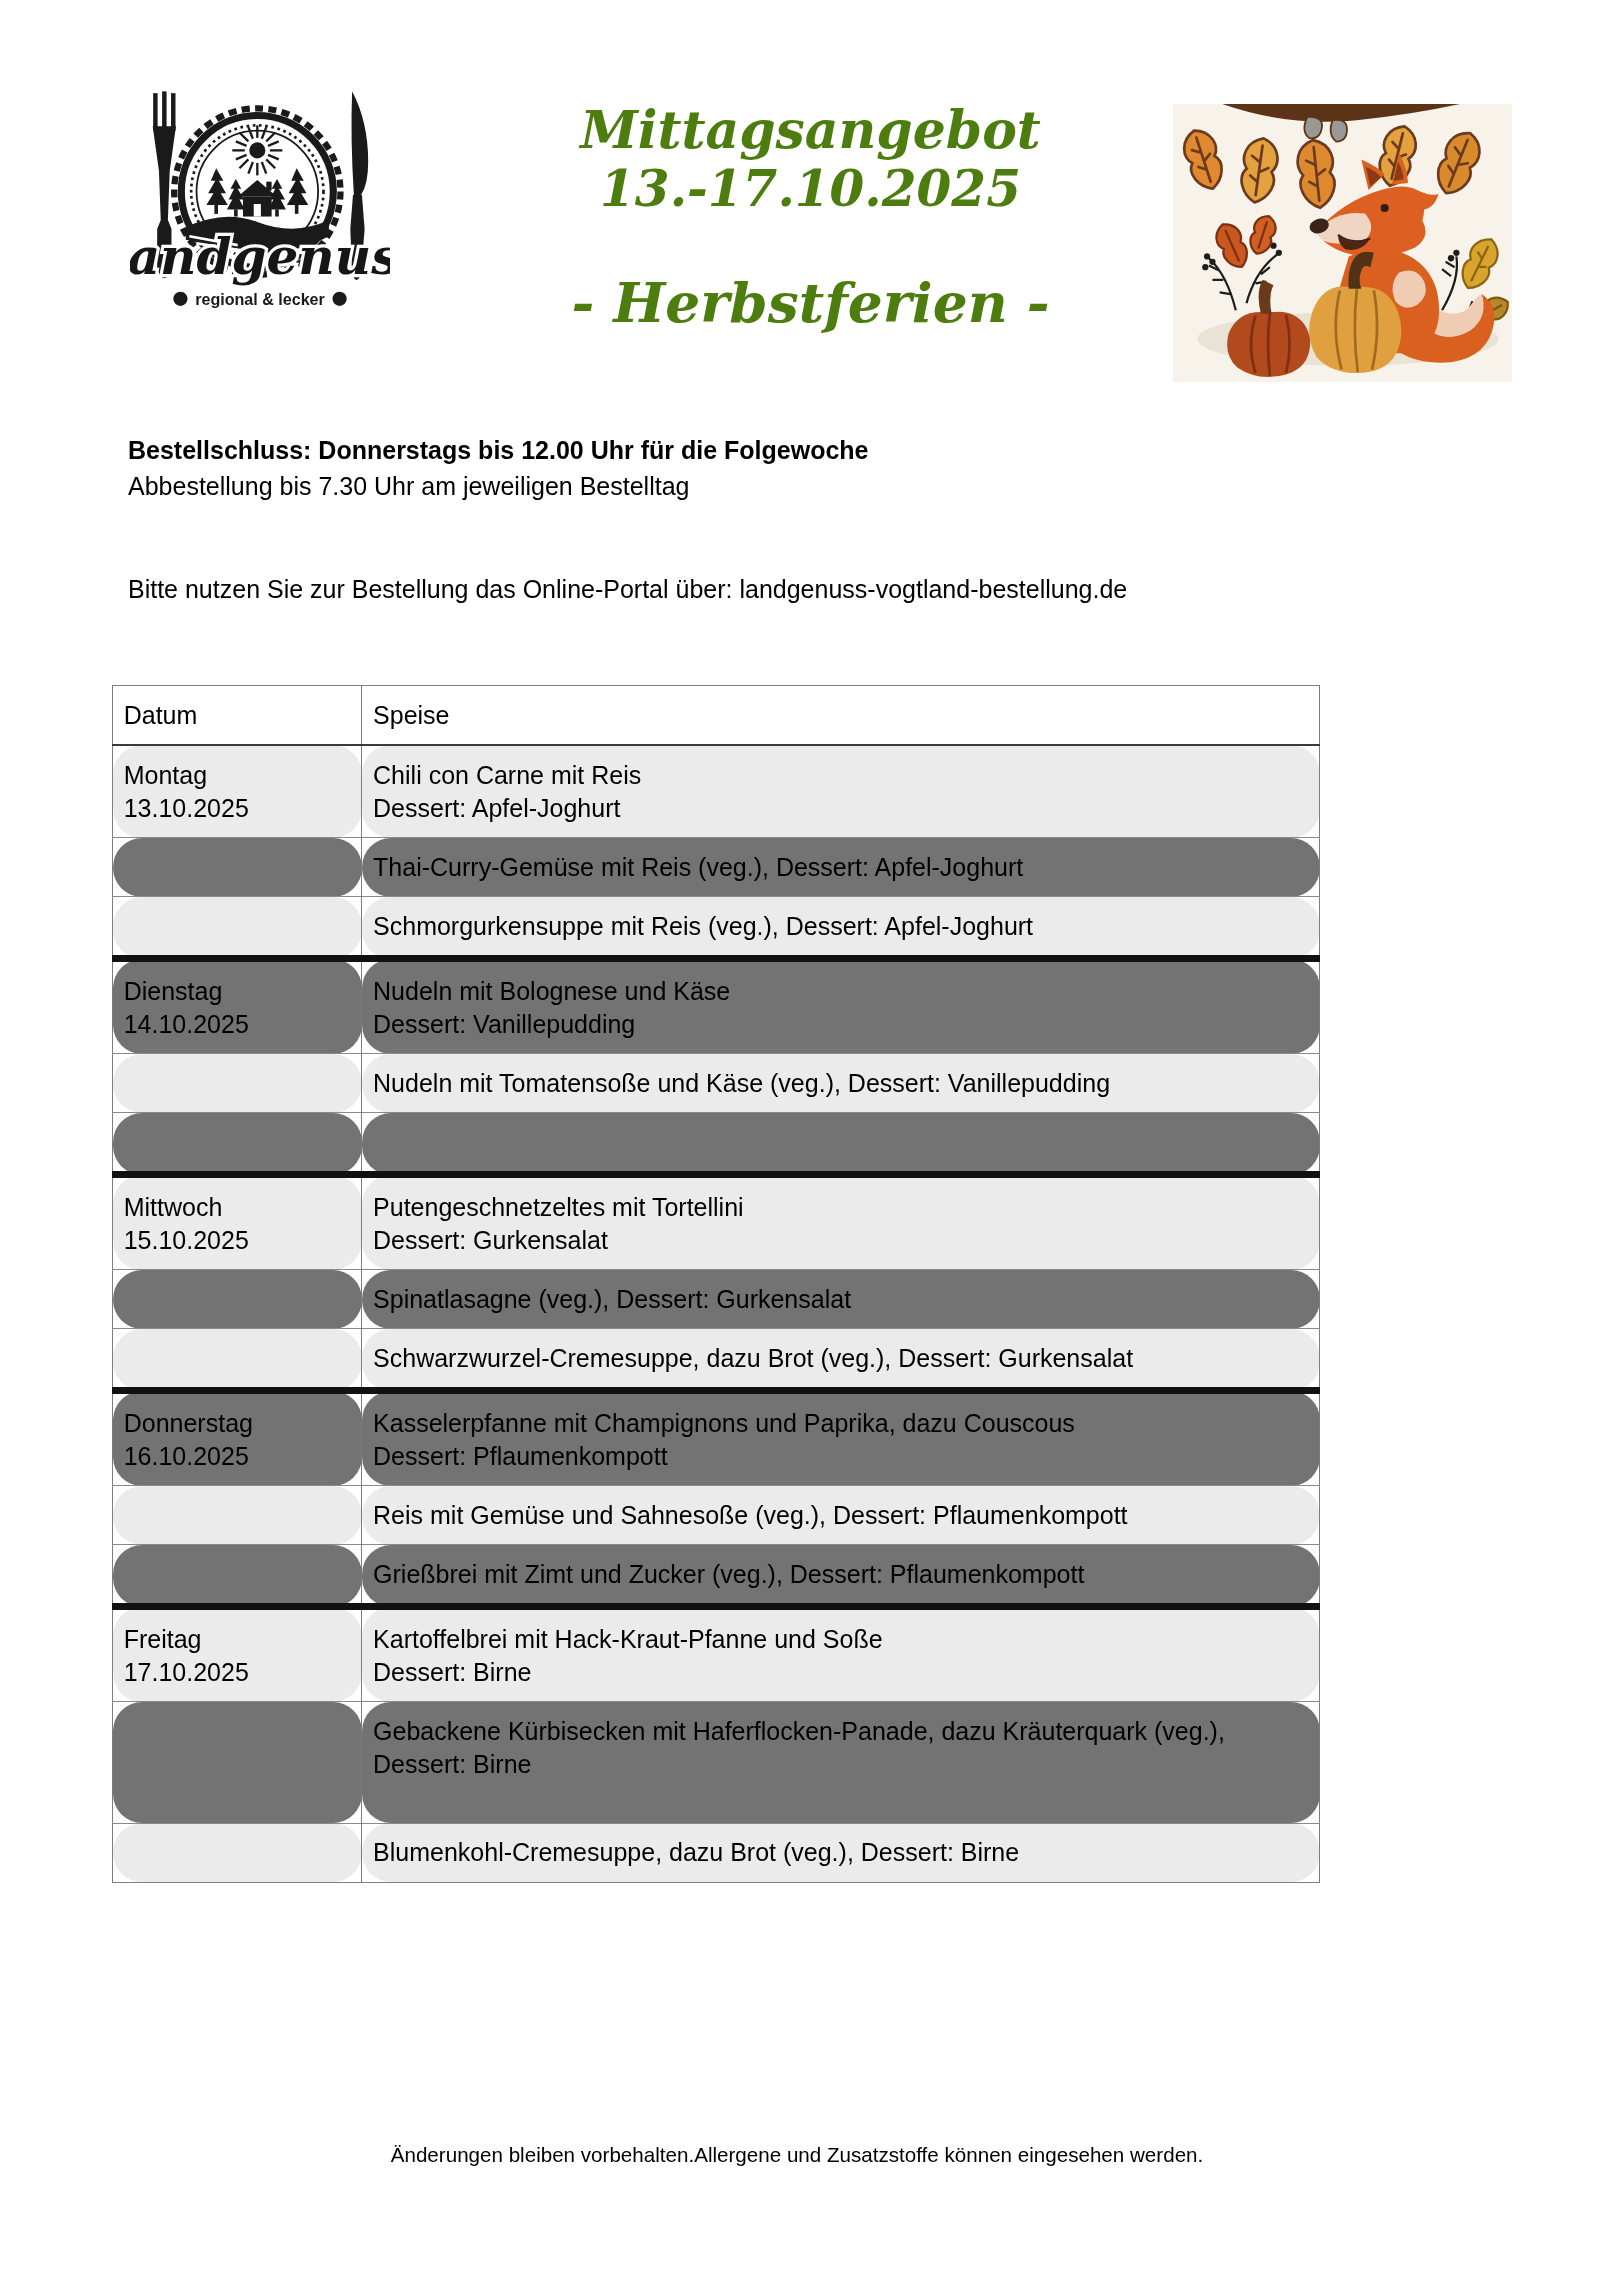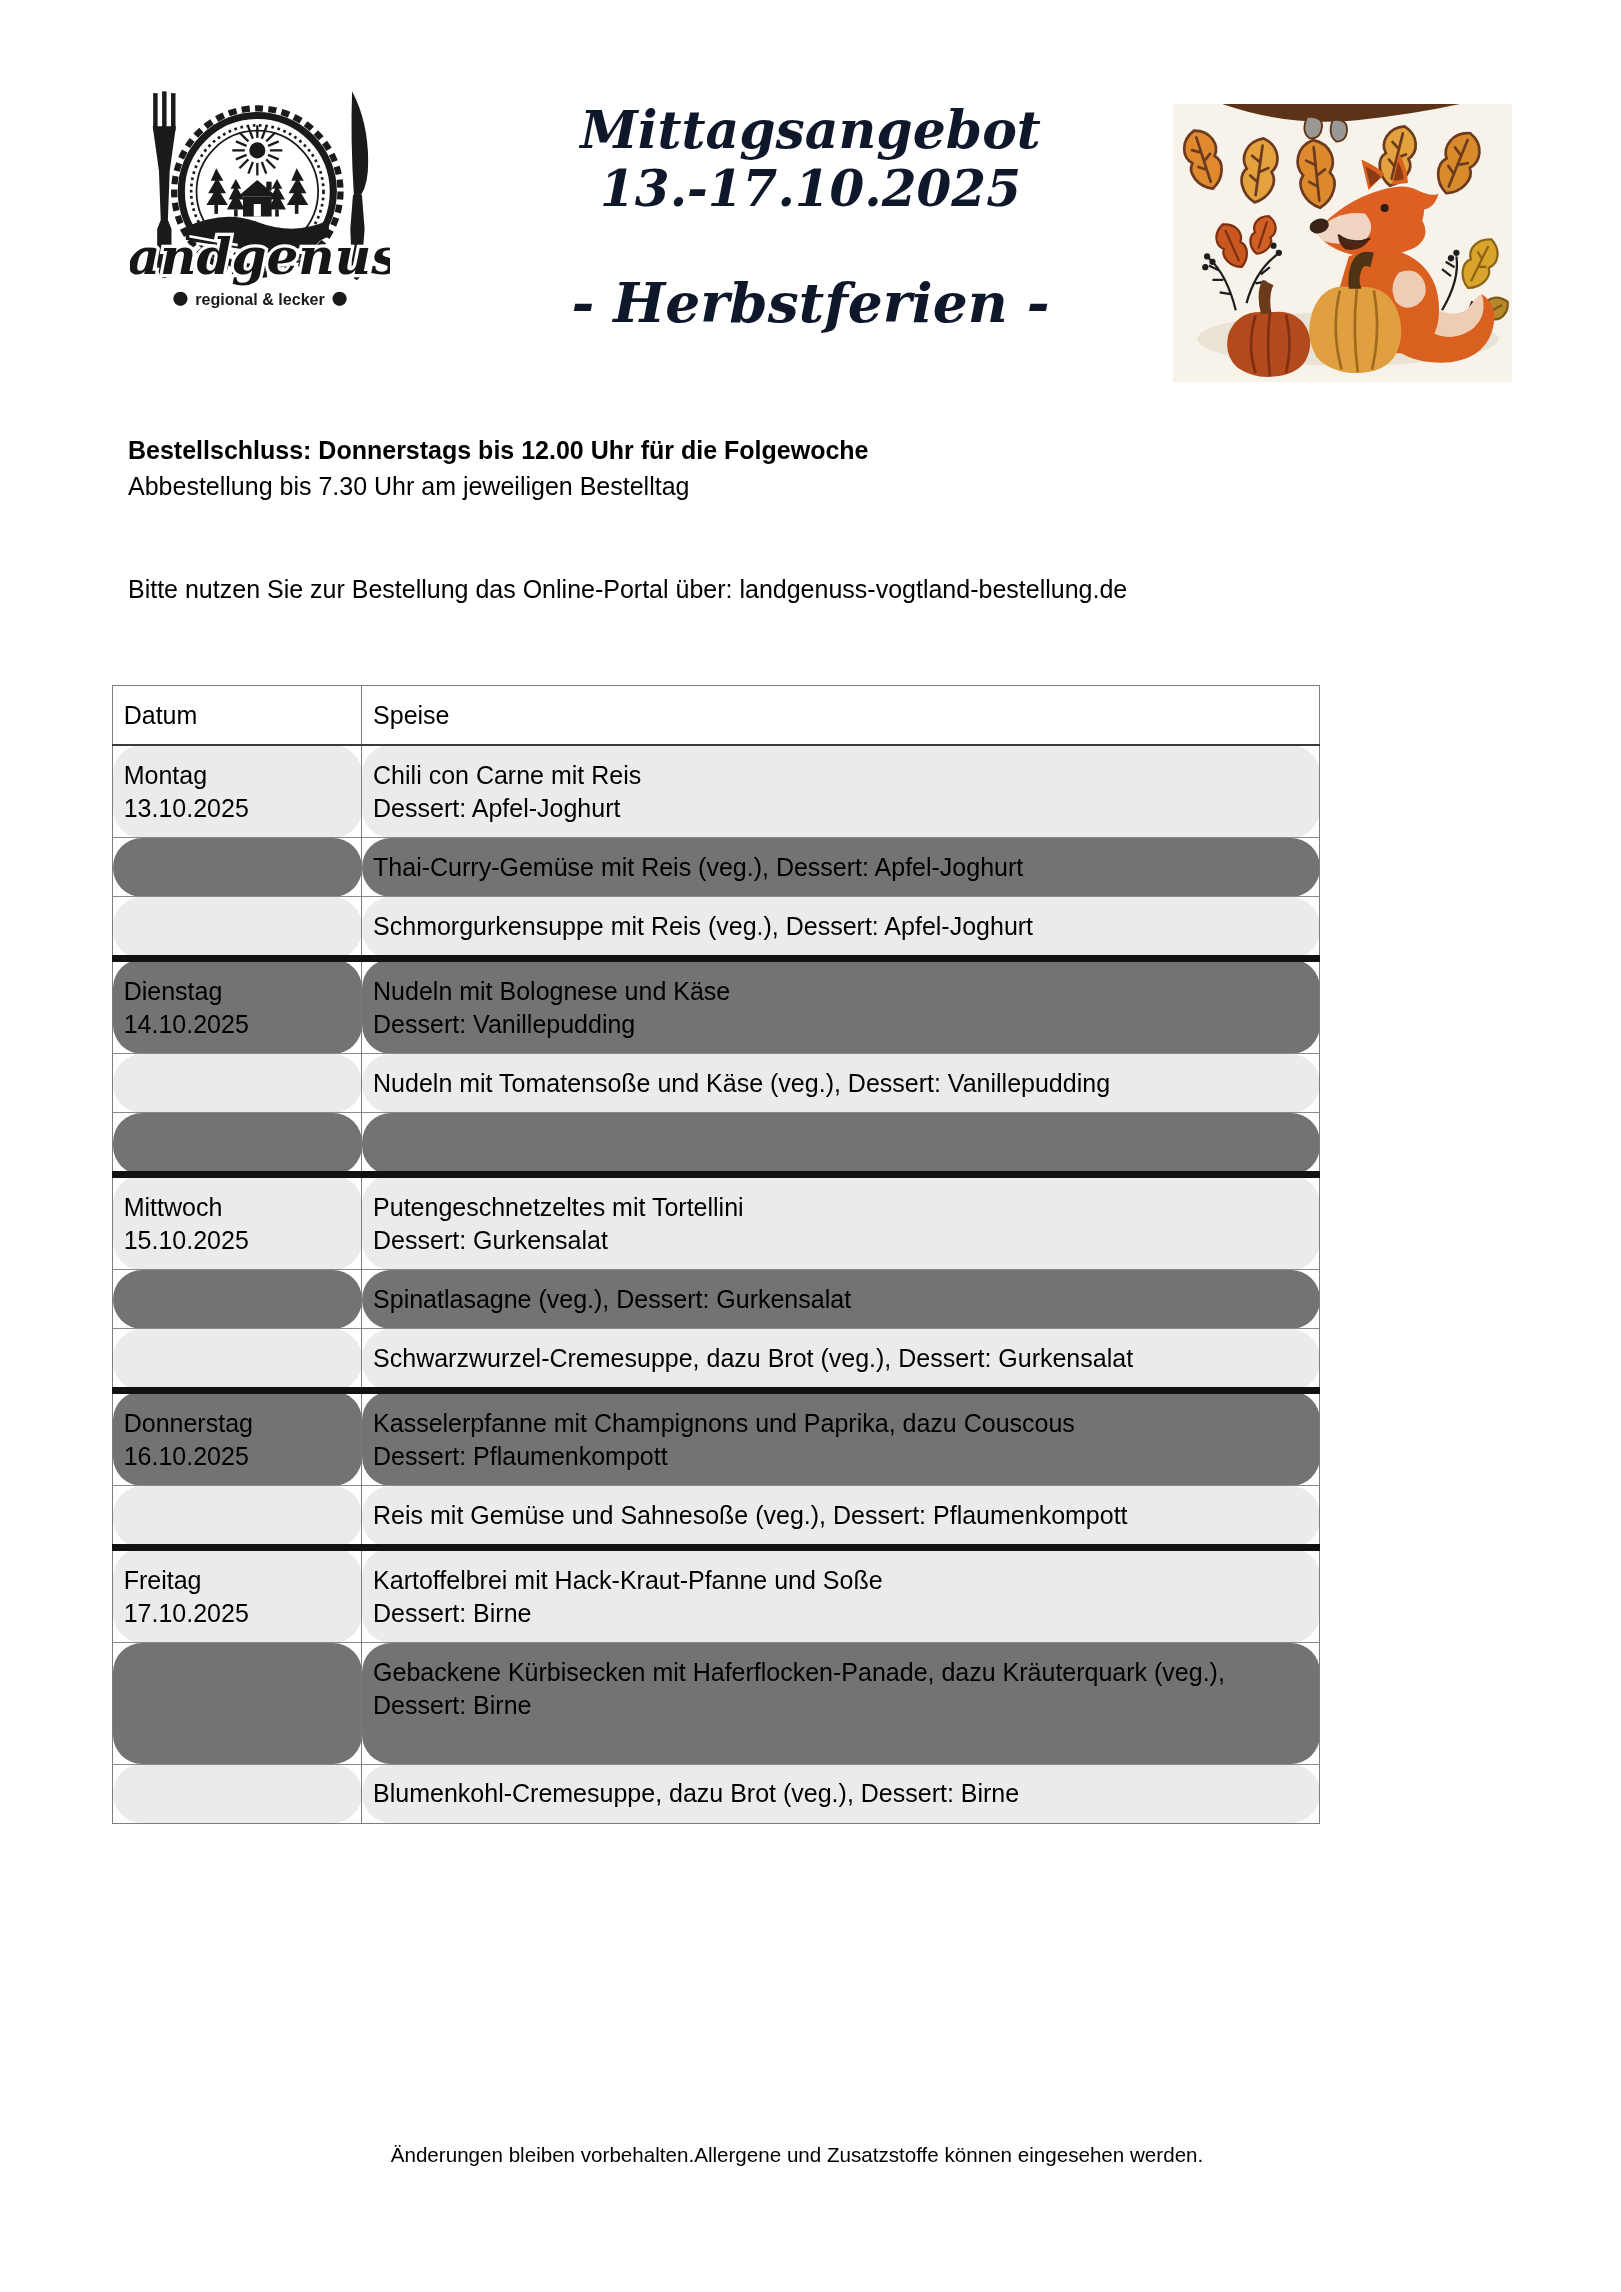--- a/index.html
+++ b/index.html
@@ -11,21 +11,21 @@
     color:#000;
     overflow:hidden;
   }
   
   .logo-svg{position:absolute;left:130px;top:86px;}
   .title-block{
     position:absolute;left:497px;top:99px;width:627px;
     text-align:center;
     font-family:"DejaVu Serif", serif;
     font-style:italic;font-weight:bold;
-    color:#0f172a;
+    color:#4d7c0f;
   }
   .title-line1{font-size:52px;line-height:61px;}
   .title-line2{font-size:50px;line-height:57px;}
   .title-line3{font-size:55px;line-height:54px;margin-top:59px;}
   .fox-svg{position:absolute;left:1173px;top:104px;}
   
   .info{position:absolute;left:128px;top:432px;font-size:25px;line-height:36px;}
   .info .bold{font-weight:bold;}
   .info p{margin:0;}
   .info .portal{margin-top:67px;}
@@ -361,20 +361,26 @@
             <div class="cell-line">Kasselerpfanne mit Champignons und Paprika, dazu Couscous</div>
             <div class="cell-line">Dessert: Pflaumenkompott</div>
           </td>
         </tr>
         <tr class="shaded">
           <td class="date-cell"></td>
           <td class="dish-cell">
             <div class="cell-line">Reis mit Gemüse und Sahnesoße (veg.), Dessert: Pflaumenkompott</div>
           </td>
         </tr>
+        <tr>
+          <td class="date-cell"></td>
+          <td class="dish-cell">
+            <div class="cell-line">Grießbrei mit Zimt und Zucker (veg.), Dessert: Pflaumenkompott</div>
+          </td>
+        </tr>
         <tr class="day-start shaded">
           <td class="date-cell">
             <div class="cell-line">Freitag</div>
             <div class="cell-line">17.10.2025</div>
           </td>
           <td class="dish-cell">
             <div class="cell-line">Kartoffelbrei mit Hack-Kraut-Pfanne und Soße</div>
             <div class="cell-line">Dessert: Birne</div>
           </td>
         </tr>

